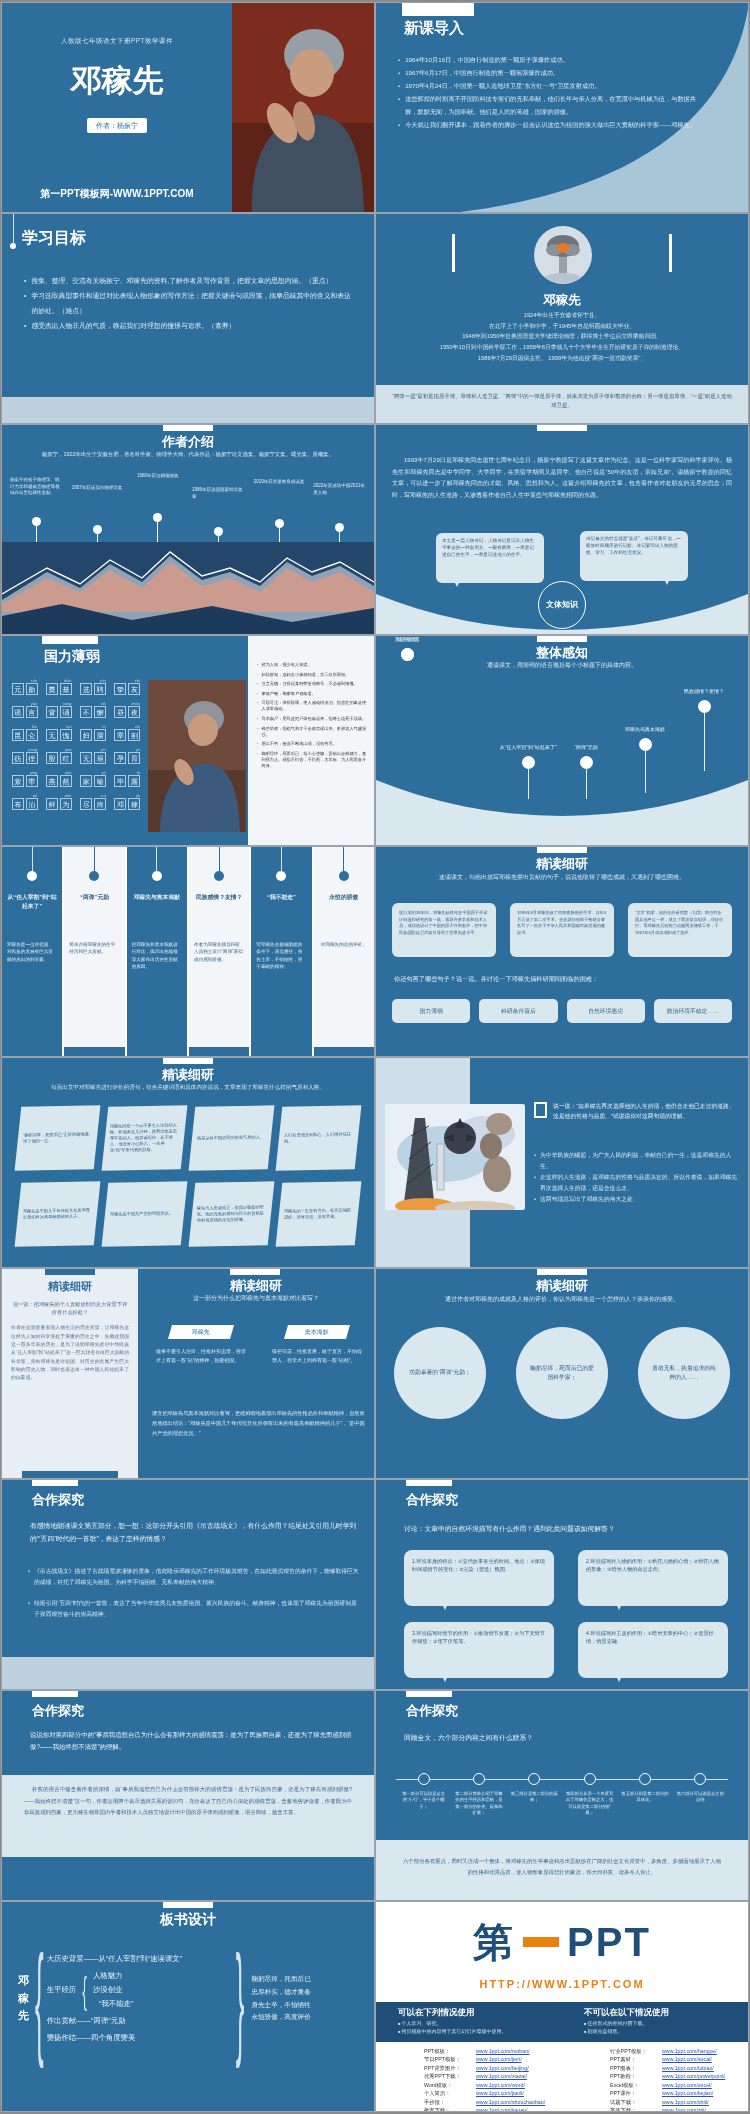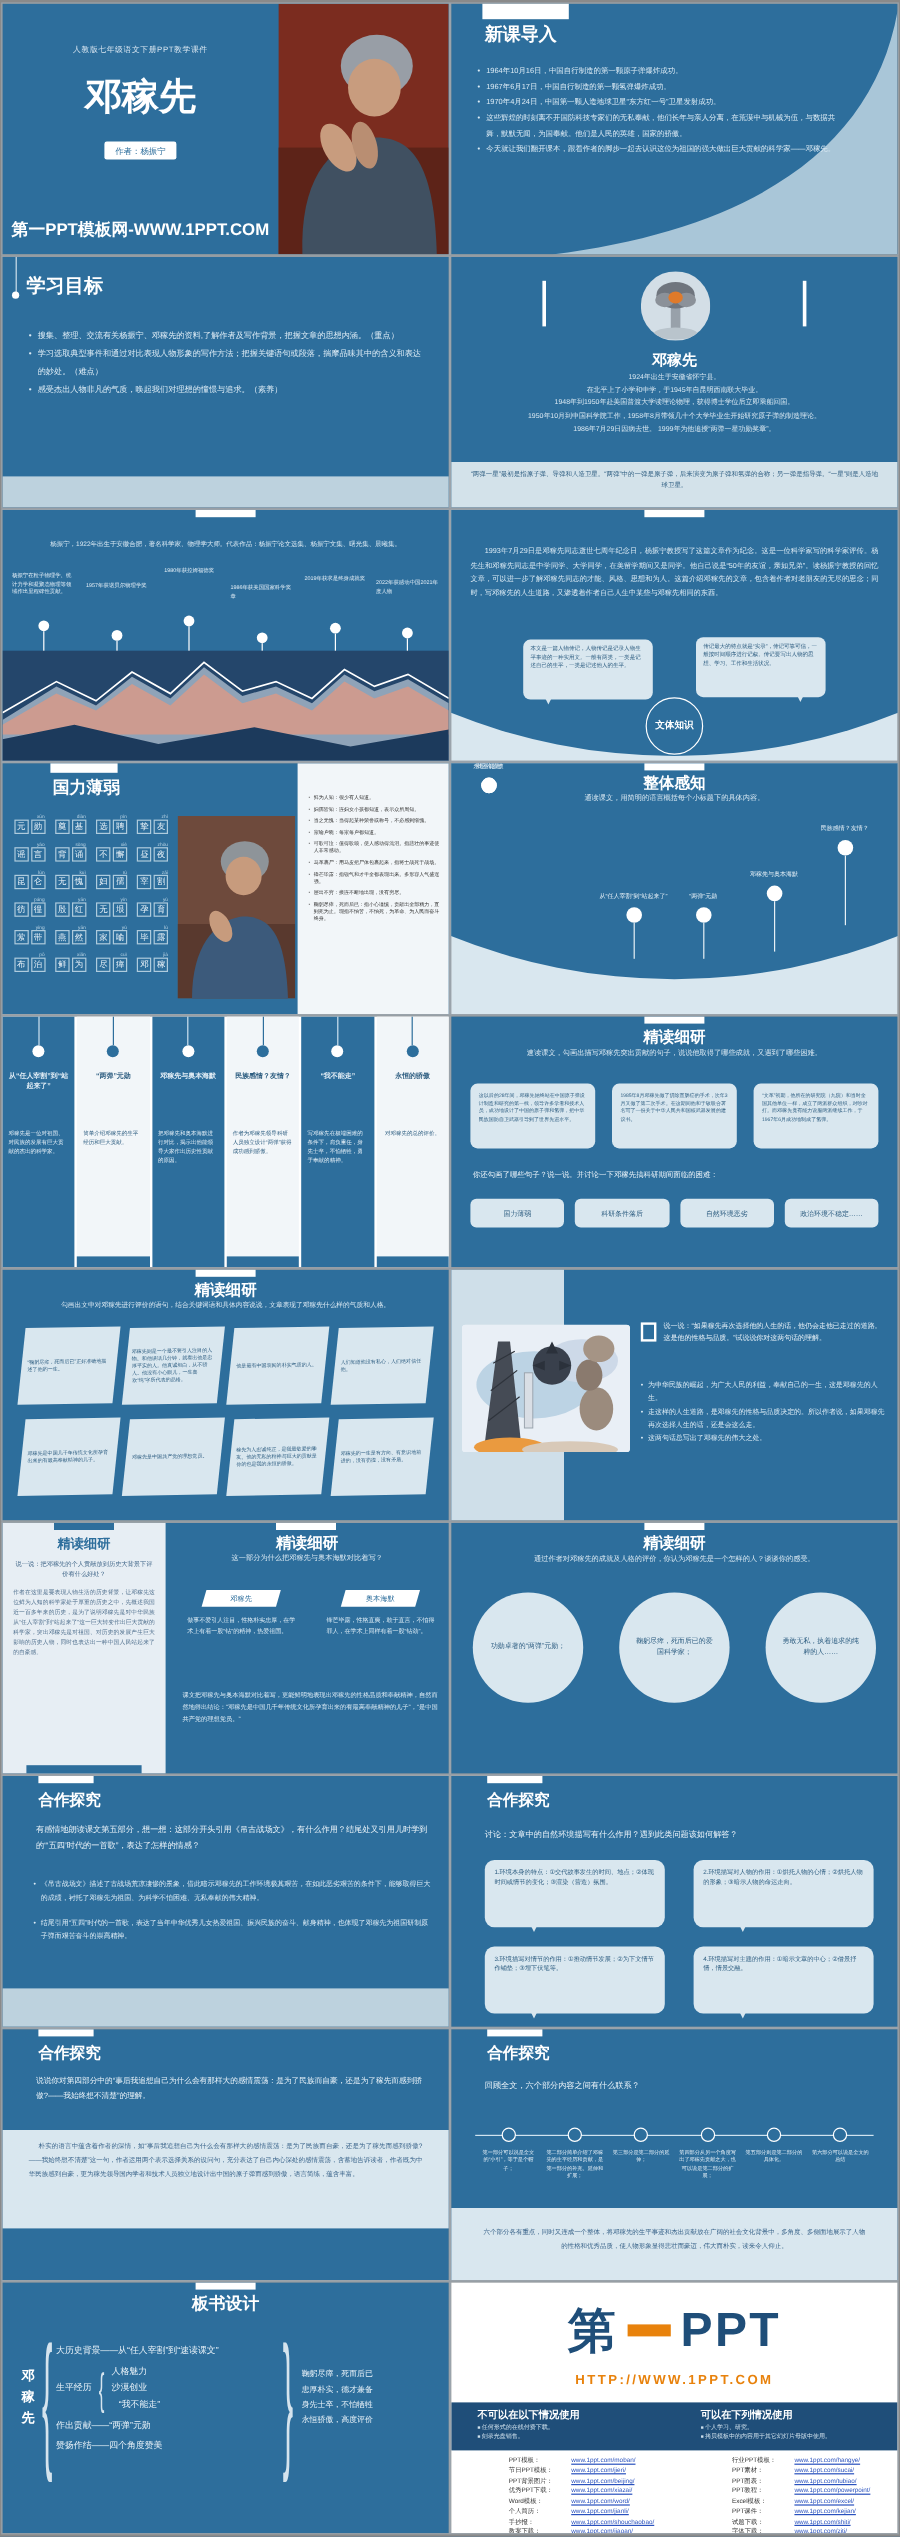--- a/index.html
+++ b/index.html
@@ -13,21 +13,21 @@
   .tab{position:absolute;background:#fff}
   .ttl{color:#fff;font-weight:bold;font-size:13px}
   svg{display:block}
 
   
   #s1{display:flex}
   .s1-left{flex:1;position:relative;padding-top:34px;text-align:center}
   .s1-kicker{font-size:6.5px;color:#d7e5f0;letter-spacing:.5px}
   .s1-title{font-size:31px;font-weight:bold;color:#fff;margin-top:14px}
   .s1-author{display:inline-block;margin-top:16px;background:#fff;color:var(--blue);font-size:7px;padding:2.5px 9px;border-radius:2px}
-  .s1-site{position:absolute;left:0;right:0;bottom:11px;font-size:14px;font-weight:bold;color:#fff}
+  .s1-site{position:absolute;left:0;right:0;bottom:11px;font-size:10px;font-weight:bold;color:#fff}
   .s1-photo{width:142px;height:209px}
 
   
   #s2 .tab{left:26px;top:0;width:72px;height:13px}
   #s2 .ttl{position:absolute;left:28px;top:16px;font-size:15px}
   .s2-curve{position:absolute;inset:0}
   .s2-list{position:absolute;left:22px;top:50px;width:300px;font-size:6.2px;line-height:2.1;color:#dcebf5}
   .s2-list .b{display:flex;gap:5px}
   .s2-list .b::before{content:"•";flex:none}
 
@@ -298,20 +298,21 @@
         <div>在北平上了小学和中学，于1945年自昆明西南联大毕业。</div>
         <div>1948年到1950年赴美国普渡大学读理论物理，获得博士学位后立即乘船回国。</div>
         <div>1950年10月到中国科学院工作，1958年8月带领几十个大学毕业生开始研究原子弹的制造理论。</div>
         <div>1986年7月29日因病去世。 1999年为他追授“两弹一星功勋奖章”。</div>
       </div>
     <div class="s4-band">“两弹一星”最初是指原子弹、导弹和人造卫星。“两弹”中的一弹是原子弹，后来演变为原子弹和氢弹的合称；另一弹是指导弹。“一星”则是人造地球卫星。</div>
   </section>
 
   <section class="slide" id="s5">
     <div class="tab"></div>
+    <div class="ttl">作者介绍</div>
     <div class="s5-intro">杨振宁，1922年出生于安徽合肥，著名科学家、物理学大师。代表作品：杨振宁论文选集、杨振宁文集、曙光集、晨曦集。</div>
     <div class="s5-row">
         <div class="s5i">
         <div class="s5-txt">杨振宁在粒子物理学、统计力学和凝聚态物理等领域作出里程碑性贡献。</div>
         <div class="s5-dot"></div>
         <div class="s5-ln"></div>
       </div>
         <div class="s5i">
         <div class="s5-txt">1957年获诺贝尔物理学奖</div>
         <div class="s5-dot"></div>
@@ -845,33 +846,33 @@
     <div class="s20-top">
       <div class="s20-logo">
         <span class="s20-di">第</span>
         <span class="s20-dash"></span>
         <span class="s20-ppt">PPT</span>
       </div>
       <div class="s20-url">HTTP://WWW.1PPT.COM</div>
     </div>
     <div class="s20-band">
       <div>
+        <div class="s20-bt">可以在下列情况使用</div>
+        <div>
+            <div class="s20-bi">个人学习、研究。</div>
+            <div class="s20-bi">拷贝模板中的内容用于其它幻灯片母版中使用。</div>
+          </div>
+      </div>
+      <div>
         <div class="s20-bt">不可以在以下情况使用</div>
         <div>
             <div class="s20-bi">任何形式的在线付费下载。</div>
             <div class="s20-bi">刻录光盘销售。</div>
           </div>
       </div>
-      <div>
-        <div class="s20-bt">可以在下列情况使用</div>
-        <div>
-            <div class="s20-bi">个人学习、研究。</div>
-            <div class="s20-bi">拷贝模板中的内容用于其它幻灯片母版中使用。</div>
-          </div>
-      </div>
     </div>
     <div class="s20-links">
       <div>
           <div class="lrow">
           <span class="llab">PPT模板：</span>
           <span class="lurl">www.1ppt.com/moban/</span>
         </div>
           <div class="lrow">
           <span class="llab">节日PPT模板：</span>
           <span class="lurl">www.1ppt.com/jieri/</span>

